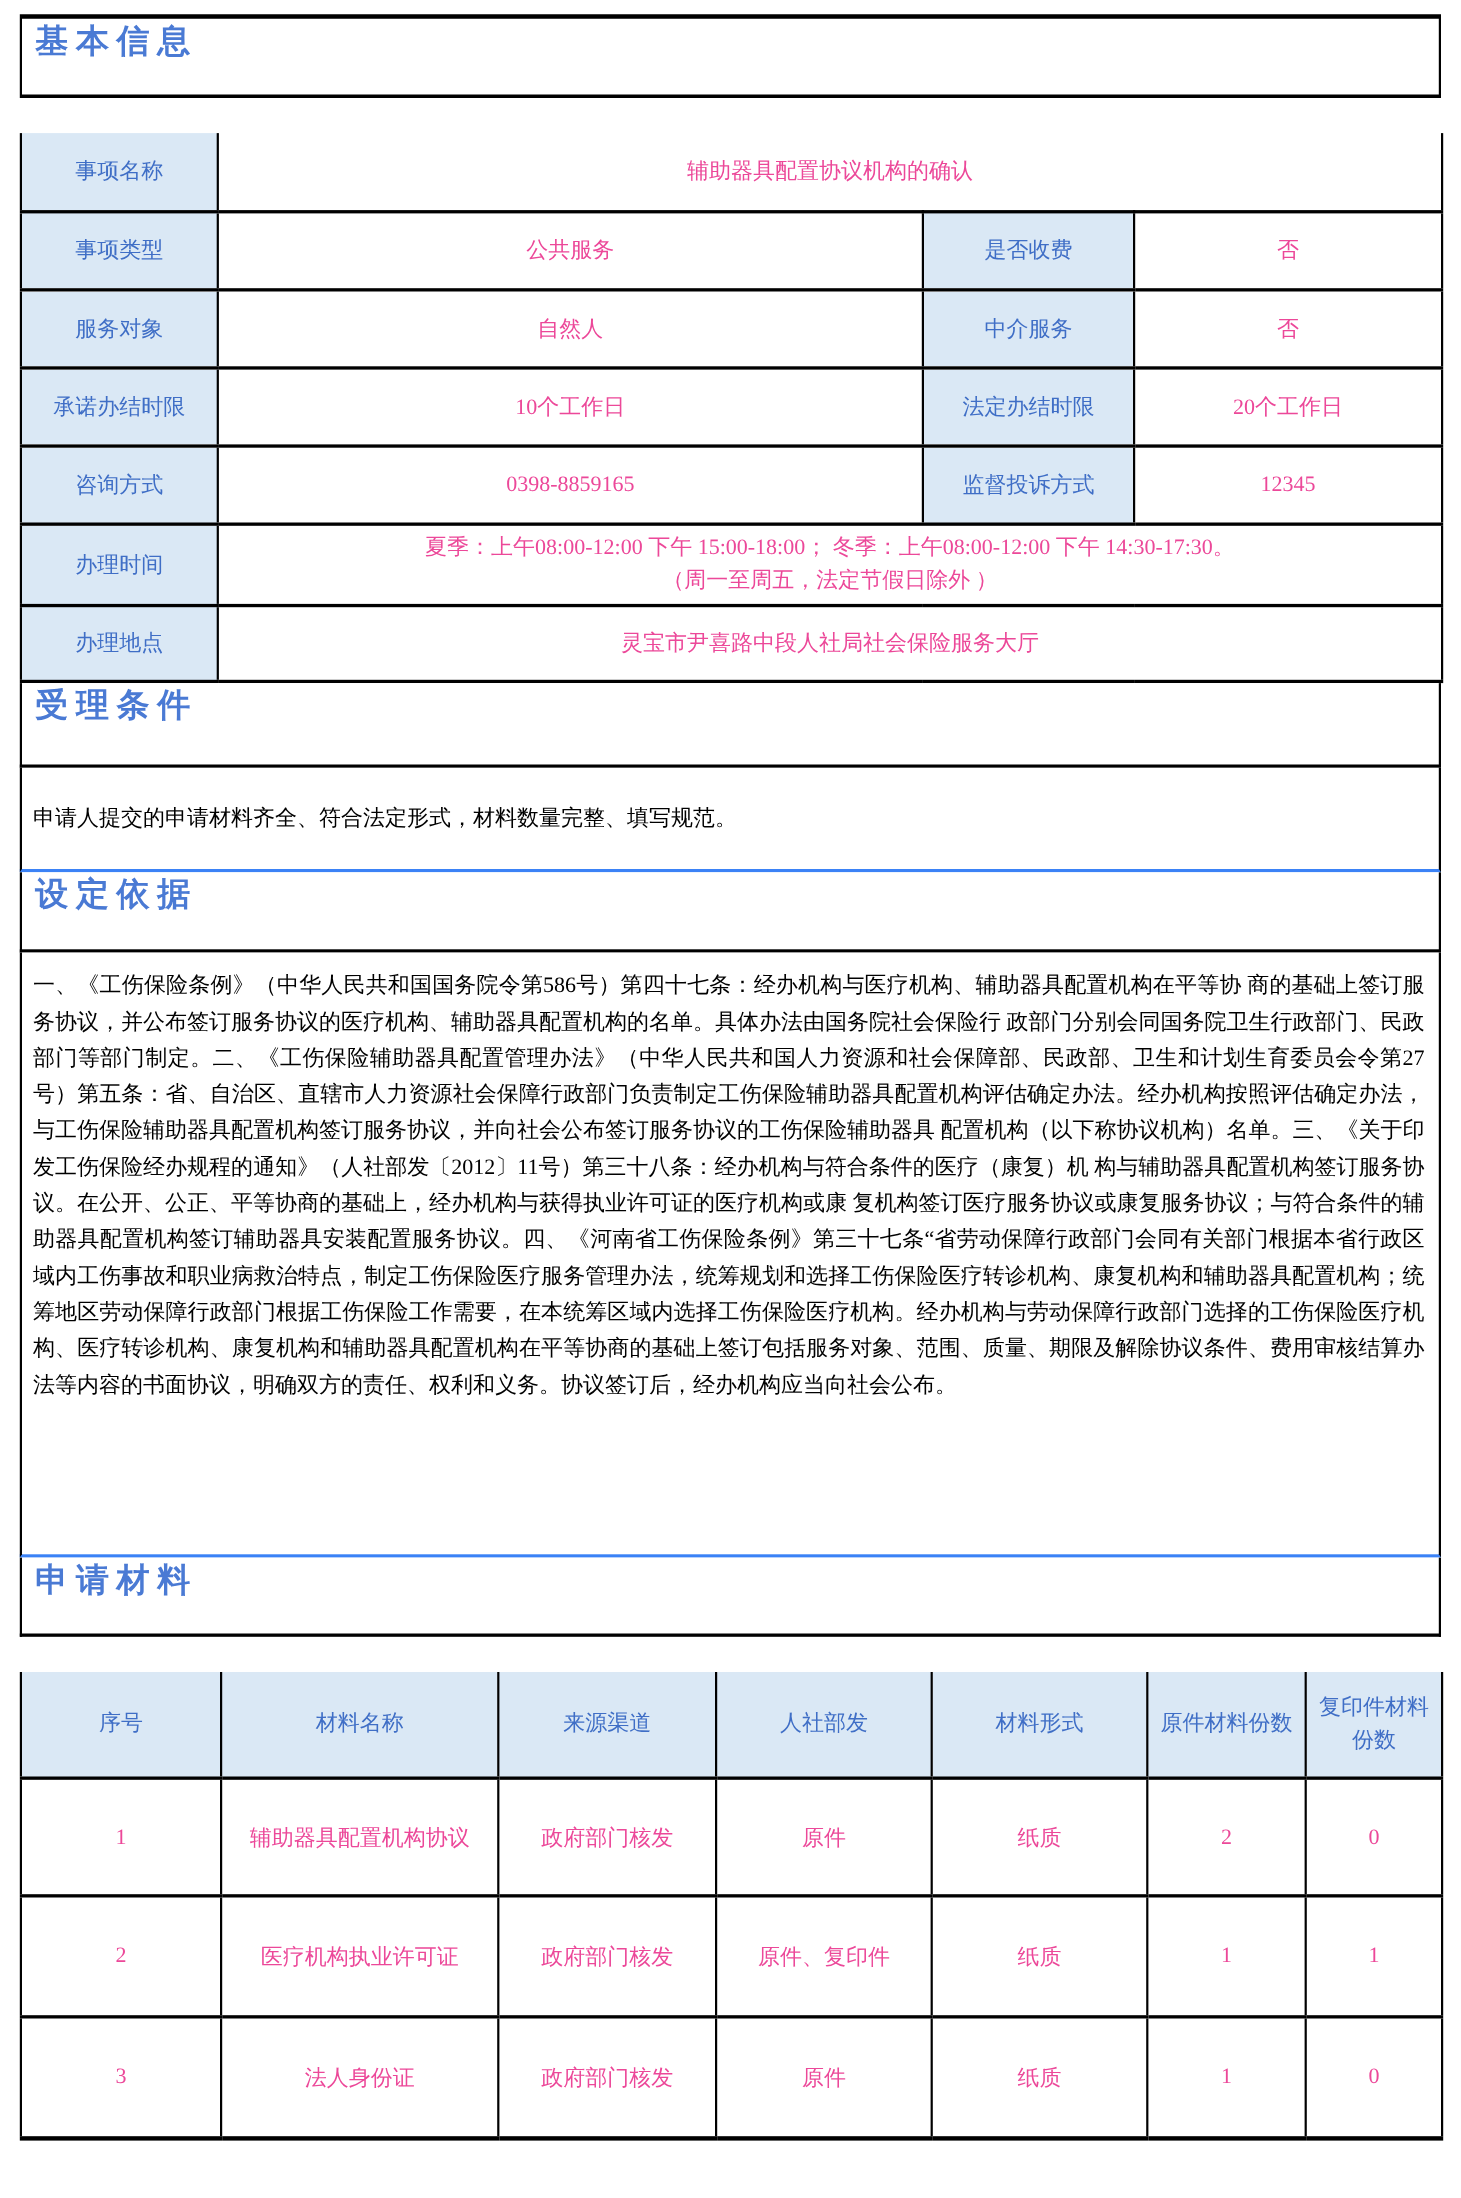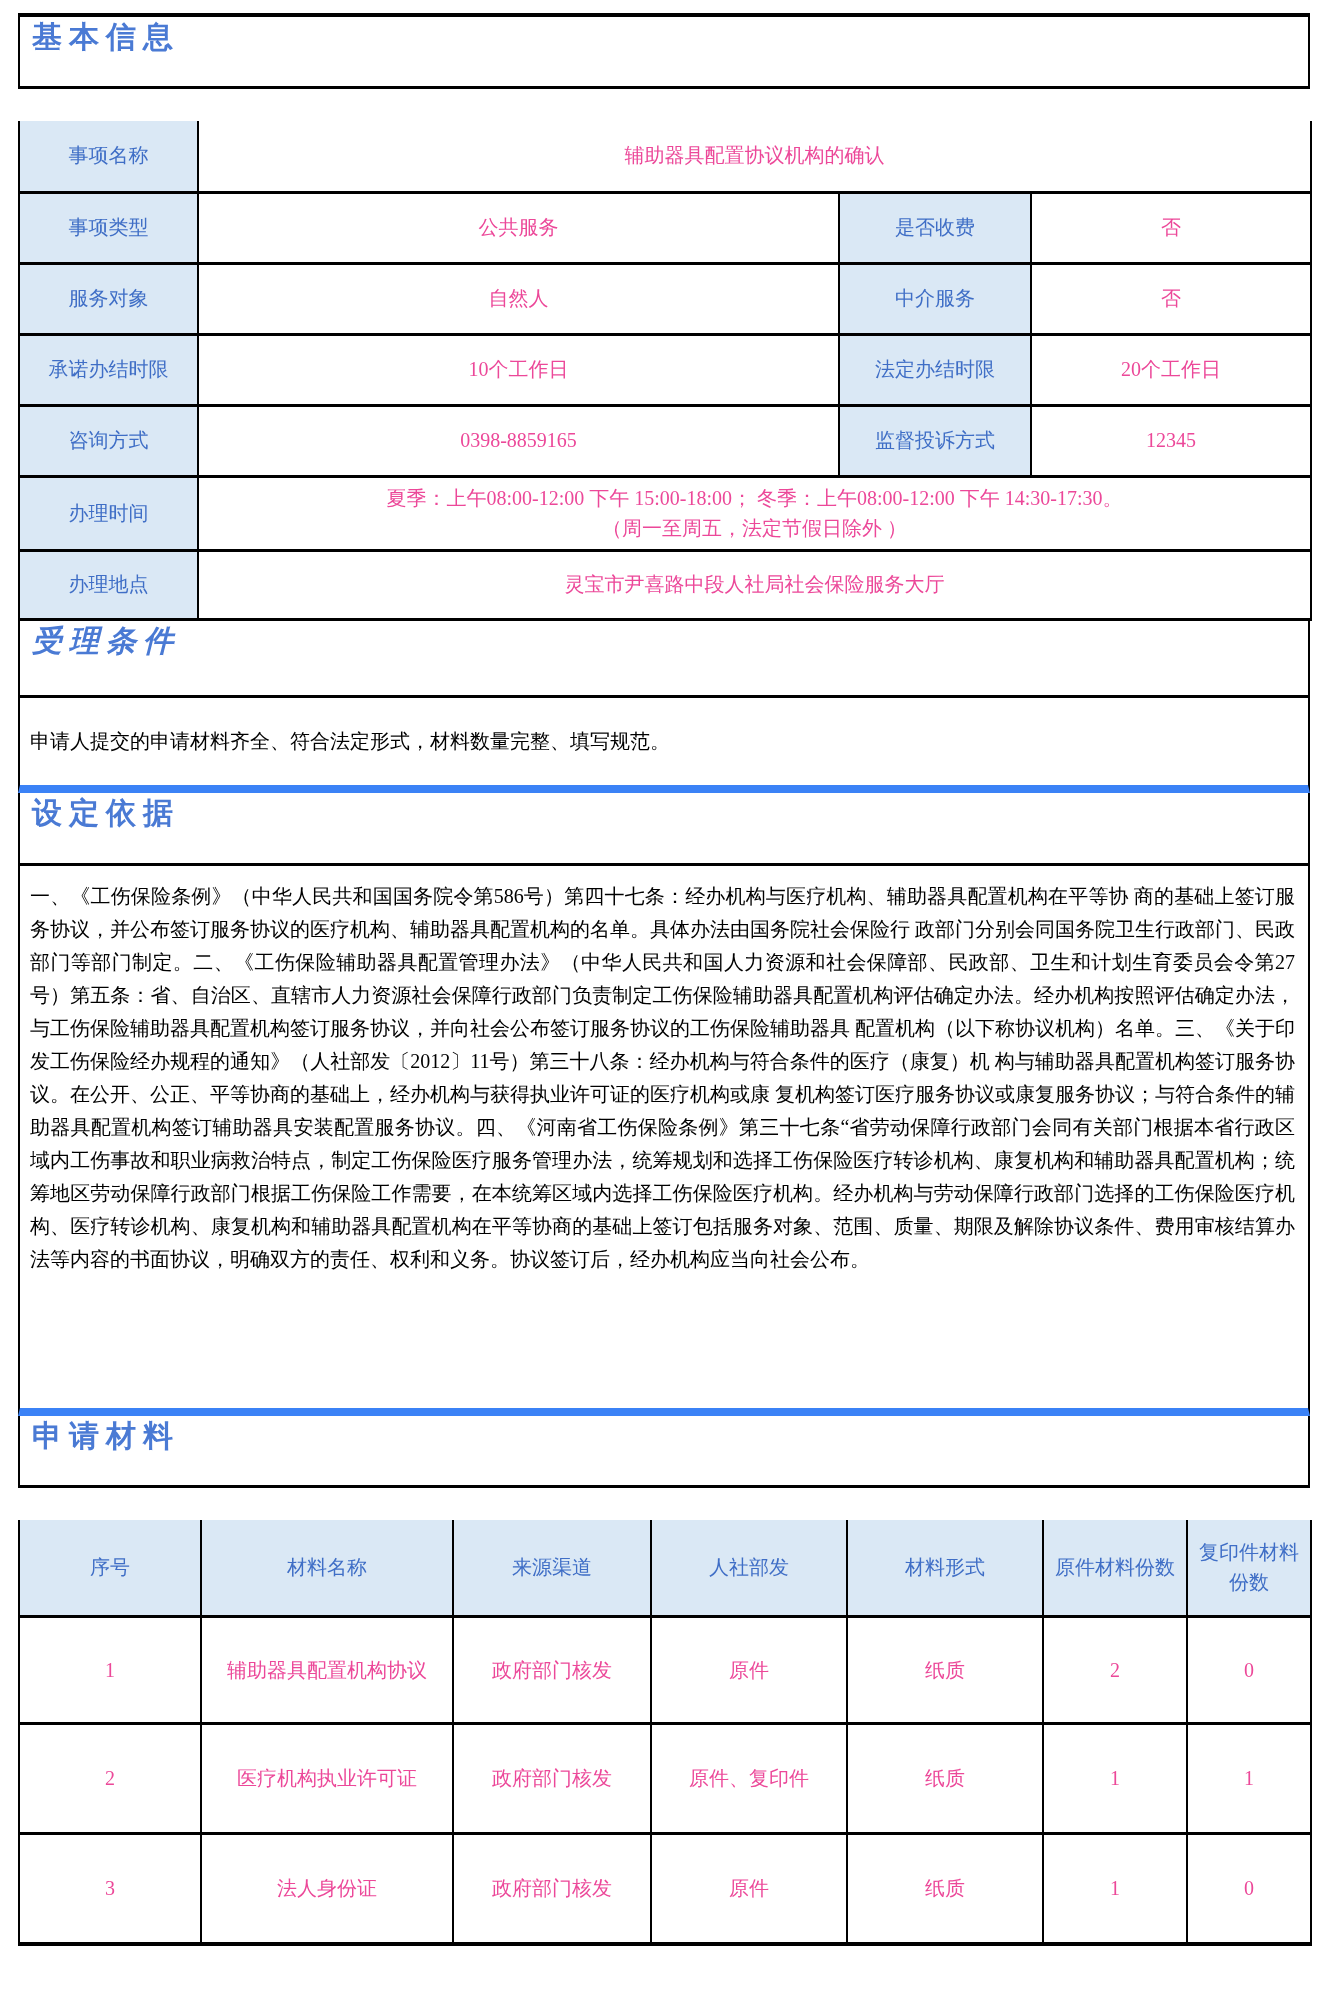--- a/index.html
+++ b/index.html
@@ -27,21 +27,21 @@
   td.val{background:#fff;color:#ec4899;}
 
   .basic-table tr td{height:71px;}
   .basic-table tr.row-time td{height:74px;}
   .basic-table tr.row-place td{height:69px;}
   .time-line{display:block;line-height:30px;}
 
   
   .content-box{
     box-sizing:border-box;
-    border-left:2px solid #000;border-right:2px solid #000;border-bottom:8px solid #3b82f6;
+    border-left:2px solid #000;border-right:2px solid #000;border-bottom:3px solid #3b82f6;
     background:#fff;font-size:20px;color:#000;
   }
   .content-box.acceptance{height:95px;display:flex;align-items:center;padding:0 10px;}
   .content-box.basis{height:550px;padding:14px 13px 0 10px;line-height:33px;
     text-align:justify;word-break:break-all;}
 
   
   .materials-table tr.head td{height:97px;background:#dae8f5;color:#3f6ec6;line-height:30px;}
   .materials-table tr.r1 td{height:107px;}
   .materials-table tr.r2 td{height:110px;}
@@ -99,21 +99,21 @@
         <span class="time-line">（周一至周五，法定节假日除外 ）</span>
       </td>
     </tr>
     <tr class="row-place">
       <td class="lbl">办理地点</td>
       <td class="val" colspan="3">灵宝市尹喜路中段人社局社会保险服务大厅</td>
     </tr>
   </tbody>
     </table>
 
-  <div class="sec-header mid" style="height:77px;font-style:italic;">
+  <div class="sec-header mid" style="height:77px;">
     <span>受理条件</span>
   </div>
   <div class="content-box acceptance">
     <span>申请人提交的申请材料齐全、符合法定形式，材料数量完整、填写规范。</span>
   </div>
 
   <div class="sec-header mid">
     <span>设定依据</span>
   </div>
   <div class="content-box basis">一、《工伤保险条例》（中华人民共和国国务院令第586号）第四十七条：经办机构与医疗机构、辅助器具配置机构在平等协 商的基础上签订服务协议，并公布签订服务协议的医疗机构、辅助器具配置机构的名单。具体办法由国务院社会保险行 政部门分别会同国务院卫生行政部门、民政部门等部门制定。二、《工伤保险辅助器具配置管理办法》（中华人民共和国人力资源和社会保障部、民政部、卫生和计划生育委员会令第27 号）第五条：省、自治区、直辖市人力资源社会保障行政部门负责制定工伤保险辅助器具配置机构评估确定办法。经办机构按照评估确定办法，与工伤保险辅助器具配置机构签订服务协议，并向社会公布签订服务协议的工伤保险辅助器具 配置机构（以下称协议机构）名单。三、《关于印发工伤保险经办规程的通知》（人社部发〔2012〕11号）第三十八条：经办机构与符合条件的医疗（康复）机 构与辅助器具配置机构签订服务协议。在公开、公正、平等协商的基础上，经办机构与获得执业许可证的医疗机构或康 复机构签订医疗服务协议或康复服务协议；与符合条件的辅助器具配置机构签订辅助器具安装配置服务协议。四、《河南省工伤保险条例》第三十七条“省劳动保障行政部门会同有关部门根据本省行政区域内工伤事故和职业病救治特点，制定工伤保险医疗服务管理办法，统筹规划和选择工伤保险医疗转诊机构、康复机构和辅助器具配置机构；统筹地区劳动保障行政部门根据工伤保险工作需要，在本统筹区域内选择工伤保险医疗机构。经办机构与劳动保障行政部门选择的工伤保险医疗机构、医疗转诊机构、康复机构和辅助器具配置机构在平等协商的基础上签订包括服务对象、范围、质量、期限及解除协议条件、费用审核结算办法等内容的书面协议，明确双方的责任、权利和义务。协议签订后，经办机构应当向社会公布。</div>

